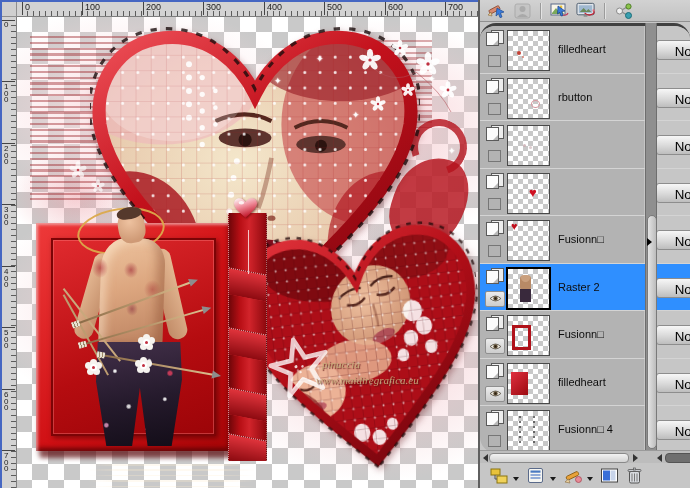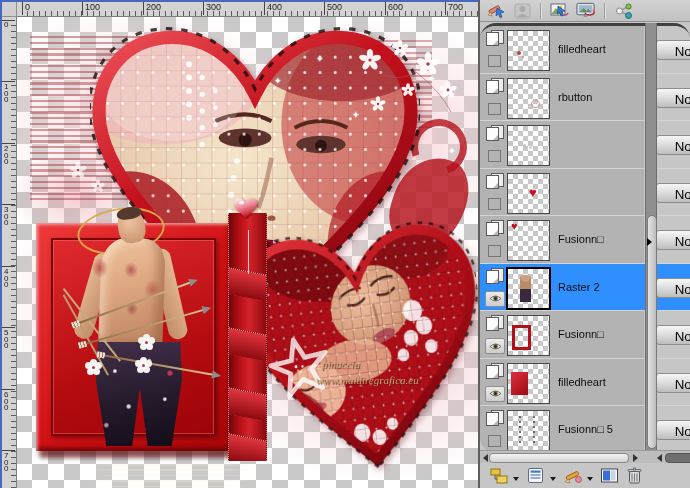--- a/index.html
+++ b/index.html
@@ -644,21 +644,21 @@
         <button class="blend-btn">Norm</button>
       </div>
 
       <div class="lrow">
         <span class="pages">
             <span class="p1"></span>
             <span class="p2"></span>
           </span>
         <span class="novis"></span>
         <span class="thumb th-dots"></span>
-        <span class="lname">Fusionn□ 5</span>
+        <span class="lname">Fusionn□ 4</span>
         <button class="blend-btn">Norm</button>
       </div>
 
     </div>
 
     <div class="vscroll">
       <div class="vthumb"></div>
     </div>
     <div class="split-arrow"></div>
 

